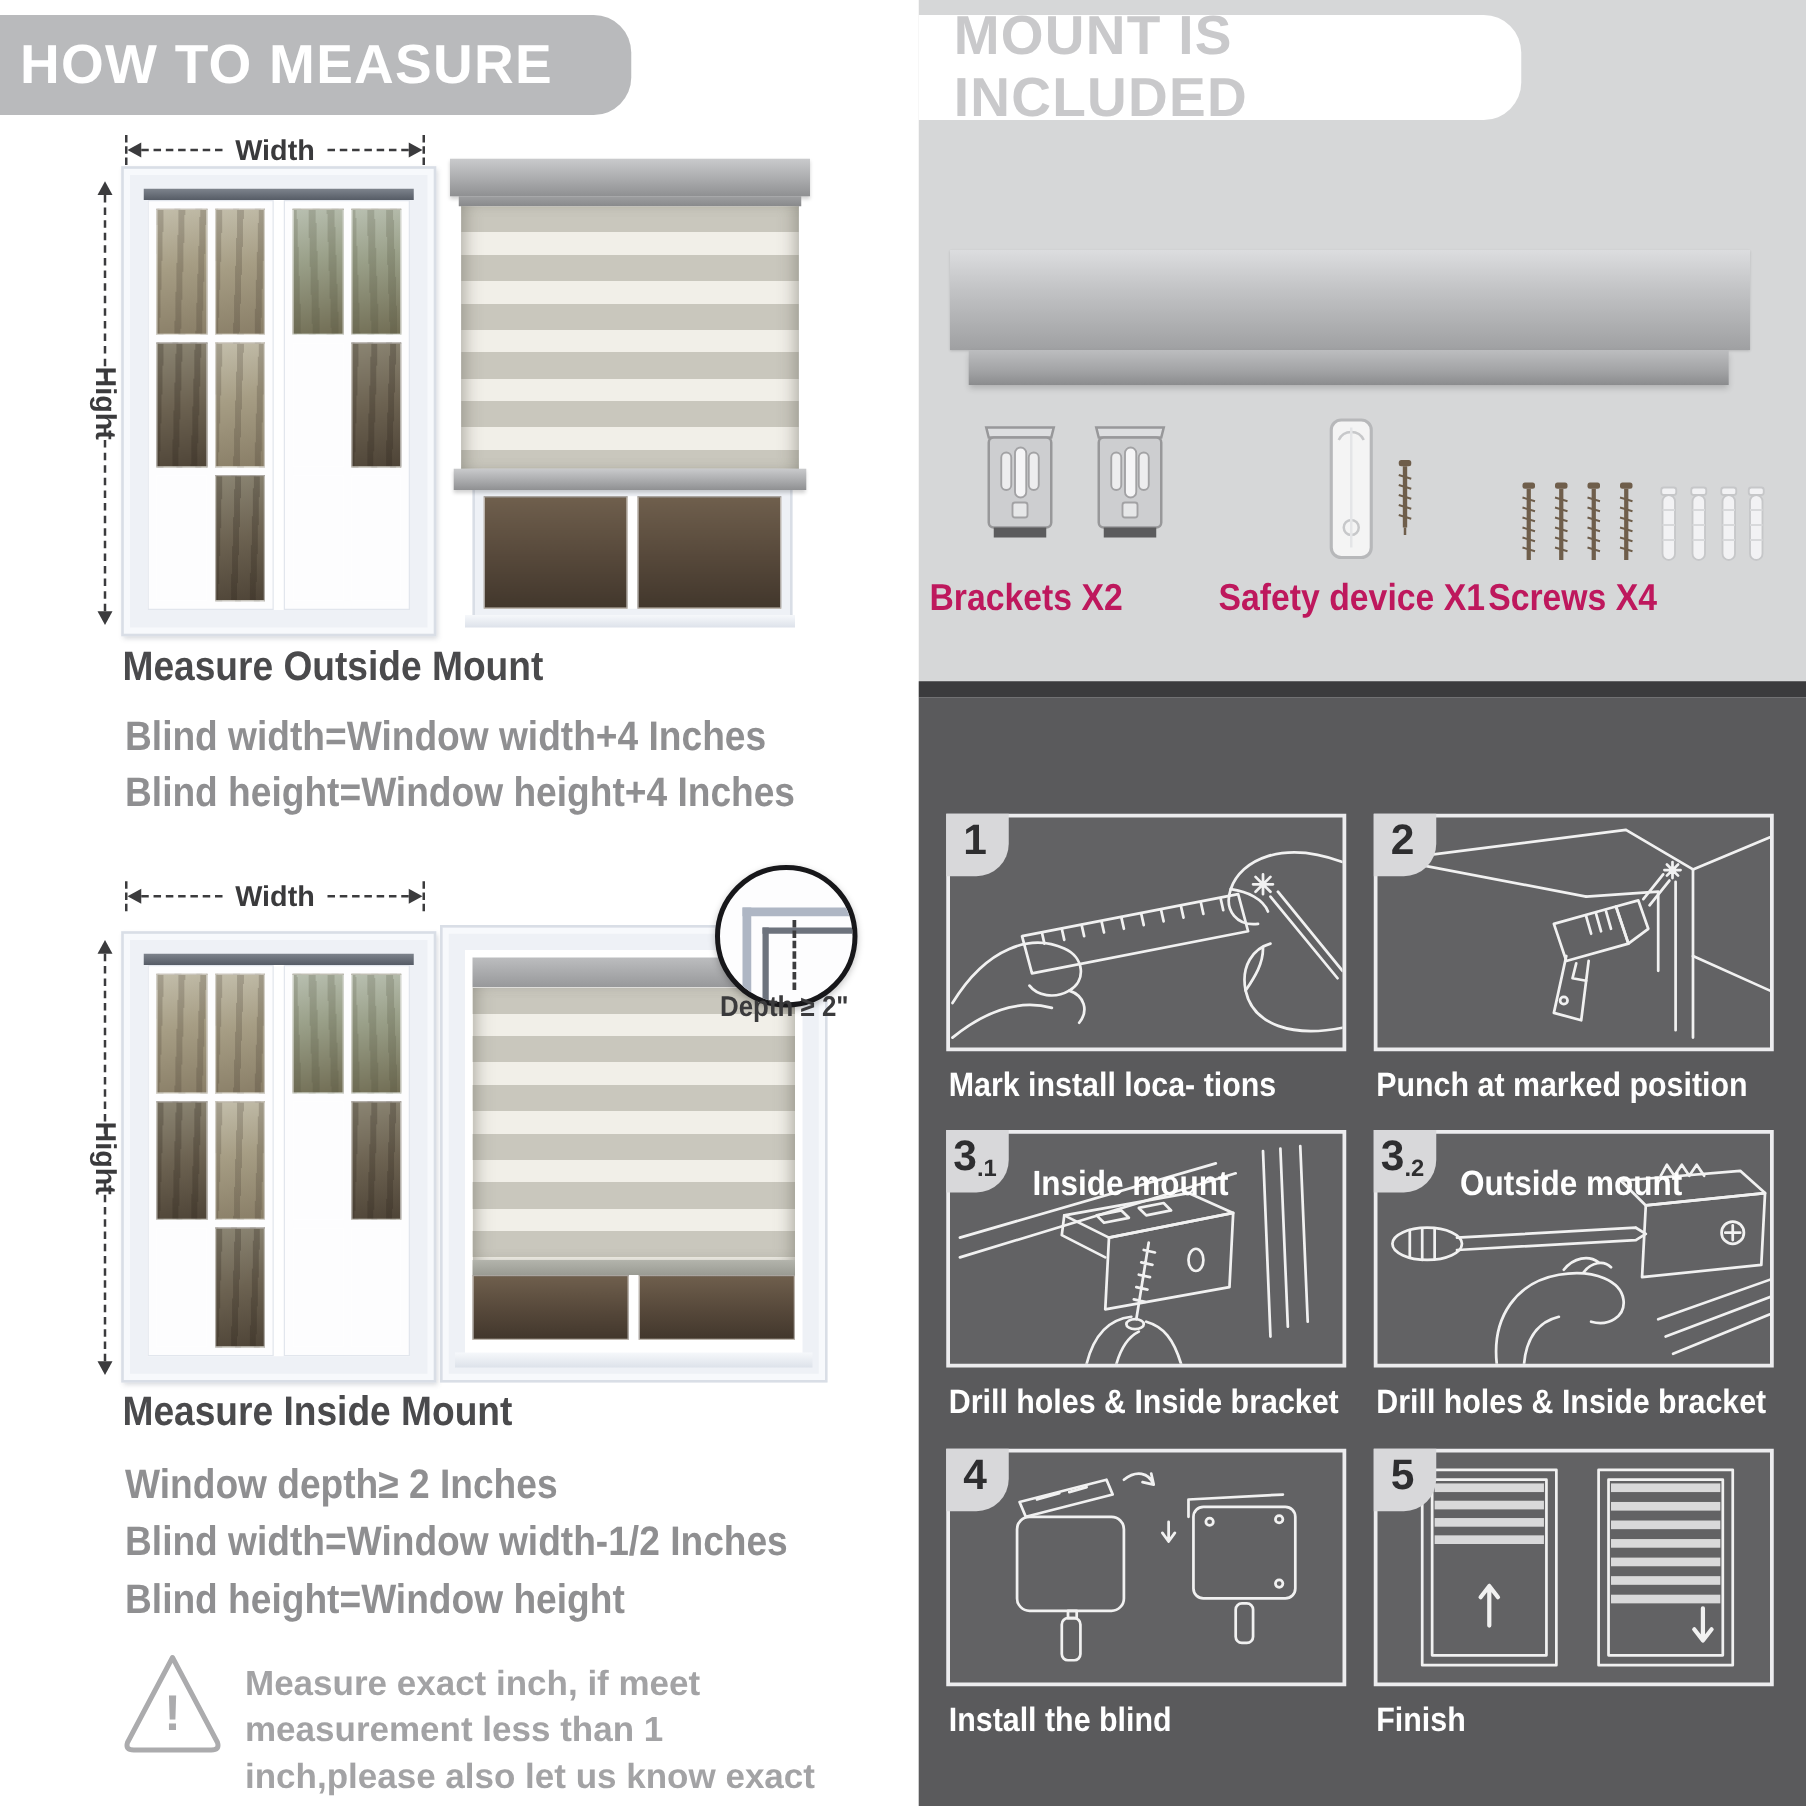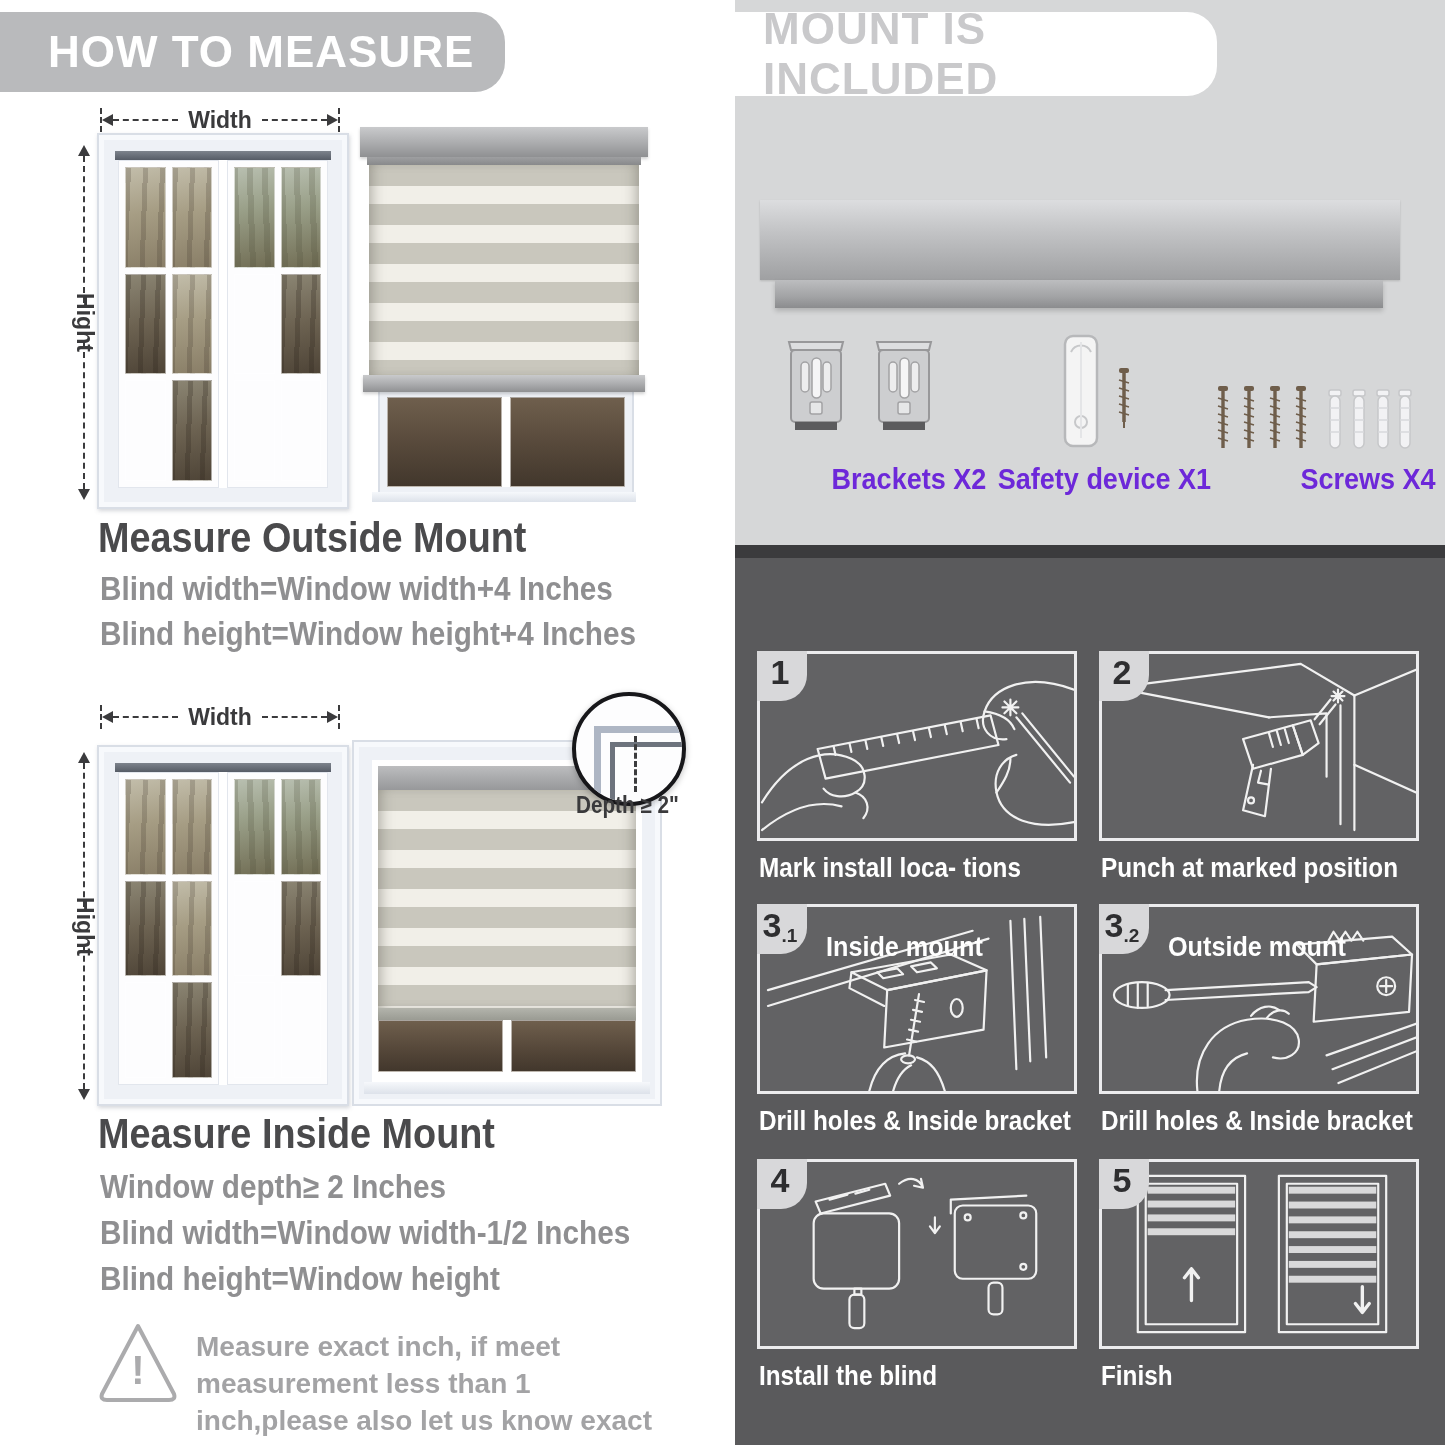--- a/index.html
+++ b/index.html
@@ -5,23 +5,23 @@
   html,body{margin:0;padding:0;background:#fff;}
   #canvas{position:relative;width:1445px;height:1445px;background:#ffffff;overflow:hidden;
           font-family:"Liberation Sans", sans-serif;}
   .abs{position:absolute;}
   .cond{display:inline-block;transform:scaleX(.9);transform-origin:0 50%;white-space:nowrap;}
   .cond-c{display:inline-block;transform:scaleX(.9);transform-origin:50% 50%;white-space:nowrap;}
 
   
   .pill-left{left:0;top:12px;width:505px;height:80px;background:#b9babc;
              border-radius:0 30px 30px 0;display:flex;align-items:center;}
-  .pill-left span{color:#fff;font-weight:bold;font-size:44px;letter-spacing:1px;padding-left:48px;}
-
-  .sec-title{color:#4a4a4c;font-weight:bold;font-size:42px;}
+  .pill-left span{color:#fff;font-weight:bold;font-size:44px;letter-spacing:1px;padding-left:16px;}
+
+  .sec-title{color:#4a4a4c;font-weight:bold;font-size:33px;}
   .sec-line{color:#8f8f91;font-weight:bold;font-size:33px;}
 
   
   .win{position:absolute;background:#eef1f6;border:2px solid #d9dee6;
        box-shadow:inset 0 0 0 5px #f7f9fc, 1px 2px 4px rgba(90,100,115,.25);}
   .lintel{position:absolute;left:16px;right:16px;top:16px;height:9px;
           background:linear-gradient(180deg,#7d838c,#565c66);}
   .sashes{position:absolute;left:19px;right:19px;top:25px;bottom:19px;display:flex;gap:8px;background:#fff;}
   .sash{flex:1;display:grid;grid-template-columns:1fr 1fr;grid-template-rows:1fr 1fr 1fr;gap:6px;
         background:#fdfdfe;padding:6px;border:1px solid #e2e6ed;}
@@ -79,22 +79,22 @@
                  border-radius:0 30px 30px 0;display:flex;align-items:center;}
   .pill-included span{color:#c9c9cb;font-weight:bold;font-size:44px;letter-spacing:1px;padding-left:28px;}
   .blind-lbl{position:absolute;left:0;top:138px;width:100%;text-align:center;
              color:#6f6f71;font-weight:bold;font-size:35px;}
   .headrail{position:absolute;left:25px;top:200px;width:640px;height:80px;
             background:linear-gradient(180deg,#dcdddf 0%,#c2c3c5 40%,#9fa0a2 100%);
             box-shadow:0 1px 2px rgba(0,0,0,.15);}
   .headrail-lip{position:absolute;left:40px;top:280px;width:608px;height:28px;
             background:linear-gradient(180deg,#bcbdbf 0%,#a2a3a5 60%,#8b8c8e 100%);
             box-shadow:0 3px 5px rgba(0,0,0,.18);}
-  .comp-lbl{position:absolute;top:462px;width:260px;text-align:right;
-            color:#6d28d9;font-weight:bold;font-size:30px;}
+  .comp-lbl{position:absolute;top:462px;width:260px;text-align:left;
+            color:#be185d;font-weight:bold;font-size:30px;}
 
   .darkbar{position:absolute;left:0;top:545px;width:710px;height:13px;background:#3b3b3d;}
   .mount-sec{position:absolute;left:0;top:558px;width:710px;height:887px;background:#5a5a5c;}
   .pill-mount{position:absolute;left:0;top:4px;width:585px;height:80px;background:#fff;
               border-radius:0 26px 26px 0;display:flex;align-items:center;}
   .pill-mount span{color:#3d3d3f;font-weight:bold;font-size:45px;padding-left:30px;letter-spacing:.5px;}
 
   .step-panel{position:absolute;width:320px;height:190px;background:#626264;
               border:3px solid #ececee;box-sizing:border-box;}
   .step-badge{position:absolute;left:-3px;top:-3px;min-width:50px;height:50px;border-radius:0 0 26px 0;

